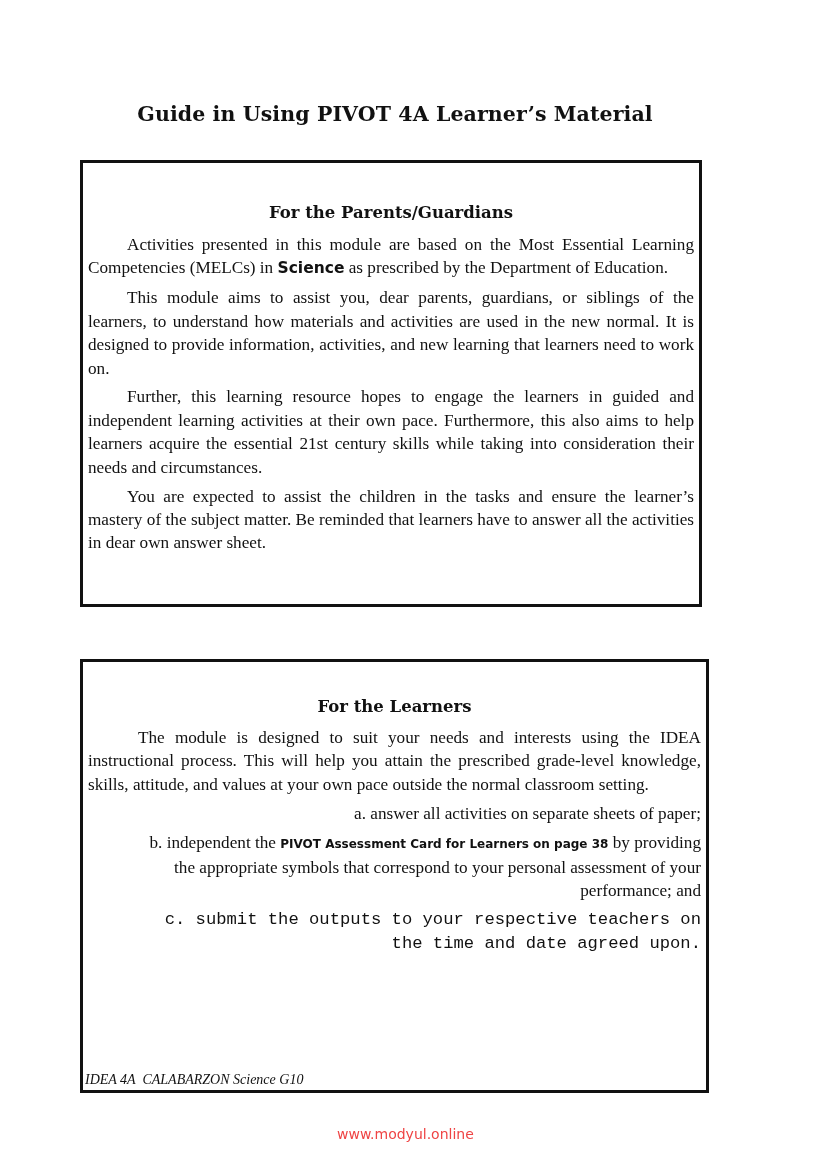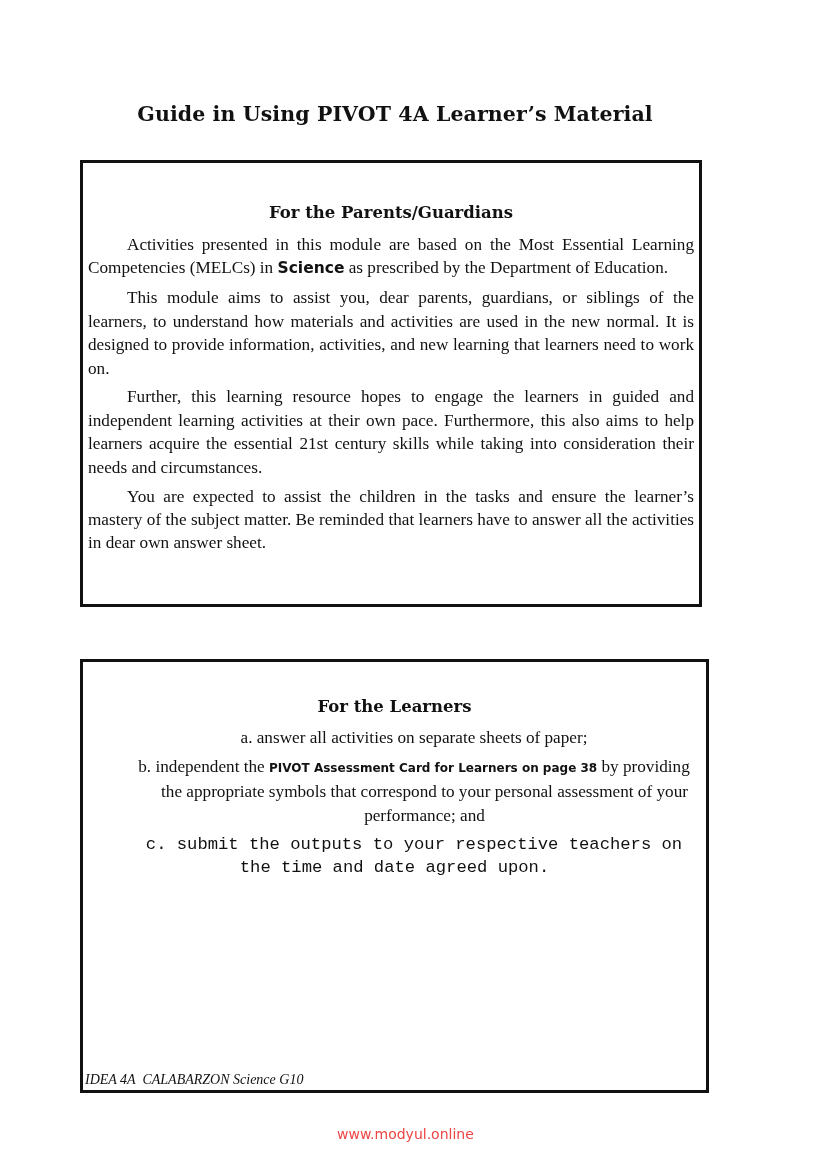--- a/index.html
+++ b/index.html
@@ -10,21 +10,21 @@
   .box2 { top: 619px; height: 434px; width: 629px; margin-top: 40px; }
   .box-heading { position: absolute; left: 0; width: 100%; text-align: center; font-weight: bold; font-size: 16.5px; }
   .box1 .box-heading { top: 40px; }
   .box2 .box-heading { top: 35px; }
   .content { position: absolute; left: 5px; right: 5px; font-family: "Liberation Serif", serif; font-size: 17.2px; line-height: 23.4px; text-align: justify; }
   .box1 .content { top: 70px; }
   .box2 .content { top: 64px; }
   .para { margin: 0 0 5.5px 0; text-indent: 39px; text-align: justify; text-align-last: left; }
   .para.indent2 { text-indent: 50px; }
   .para b { font-family: "DejaVu Sans", sans-serif; font-weight: bold; font-size: 15.5px; }
-  .item { margin: 0 0 5.5px 0; padding-left: 39px; text-align: center; }
+  .item { margin: 0 0 5.5px 0; padding-left: 39px; text-align: right; }
   .item.hang { padding-left: 60px; text-indent: -21px; }
   .item b { font-family: "DejaVu Sans", sans-serif; font-weight: bold; font-size: 12px; }
   .item.c { padding-left: 0; text-indent: 39px; font-family: Liberation Mono, monospace; }
   .footer { position: absolute; top: 1072px; left: 85px; font-family: "Liberation Serif", serif; font-style: italic; font-size: 14px; white-space: pre; }
   .watermark { position: absolute; top: 1126px; left: 337px; font-family: "DejaVu Sans", sans-serif; font-size: 14px; color: #ef4444; }
 </style>
 </head>
 <body>
 
 <div class="title">Guide in Using PIVOT 4A Learner’s Material</div>
@@ -35,20 +35,21 @@
     <p class="para"><span>Activities presented in this module are based on the Most Essential  Learning Competencies (MELCs) in </span><b>Science</b><span> as prescribed by the Department of Education.</span></p>
     <p class="para">This module aims to assist you, dear parents, guardians, or siblings of the learners, to understand how materials and activities are used in the new normal. It is designed to provide information, activities, and new learning that learners need to work on.</p>
     <p class="para">Further, this learning resource hopes to engage the learners in guided and independent learning activities at their own pace. Furthermore, this also aims to help learners acquire the essential 21st century skills while taking into consideration their needs and circumstances.</p>
     <p class="para">You are expected to assist the children in the tasks and ensure the learner’s mastery of the subject matter. Be reminded that learners have to answer all the activities in dear own answer sheet.</p>
   </div>
 </div>
 
 <div class="box box2">
   <div class="box-heading">For the Learners</div>
   <div class="content">
+    <p class="para indent2">The module is designed to suit your needs and interests using the IDEA instructional process. This will help you attain the  prescribed grade-level knowledge, skills, attitude, and values at your own pace outside the normal classroom setting.</p>
     <p class="item">a. answer all activities on separate sheets of paper;</p>
     <p class="item hang"><span>b. independent the </span><b>PIVOT Assessment Card for Learners on page 38</b><span> by providing the appropriate symbols that correspond to your personal assessment of your performance; and</span></p>
     <p class="item c">c. submit the outputs to your respective teachers on the time and date agreed upon.</p>
   </div>
 </div>
 
 <div class="footer">IDEA 4A  CALABARZON Science G10</div>
 <div class="watermark">www.modyul.online</div>
 
 </body></html>

